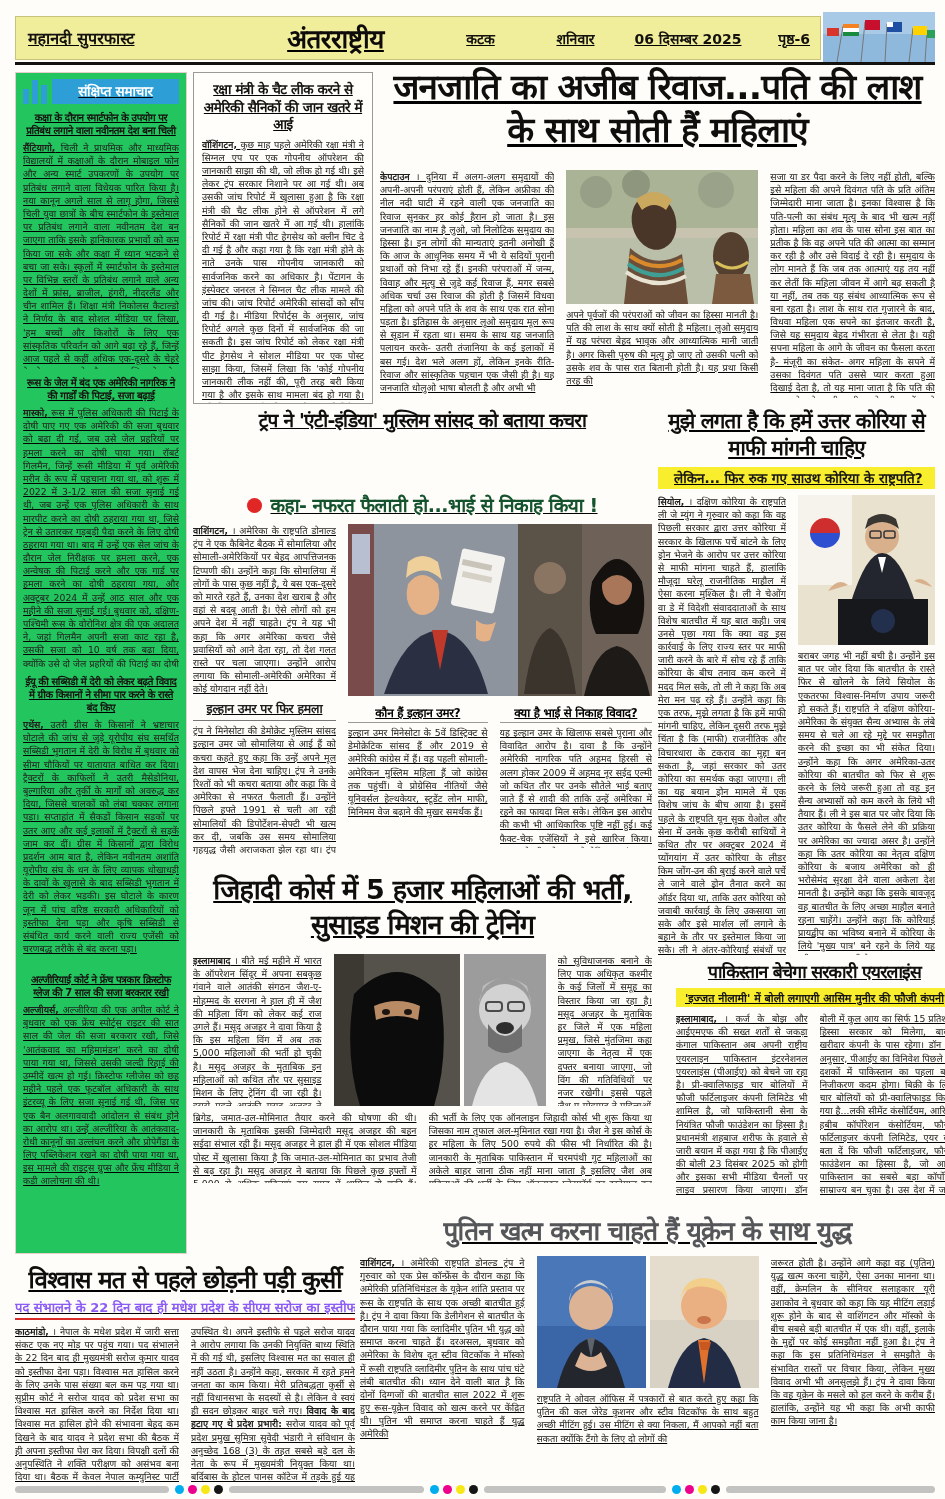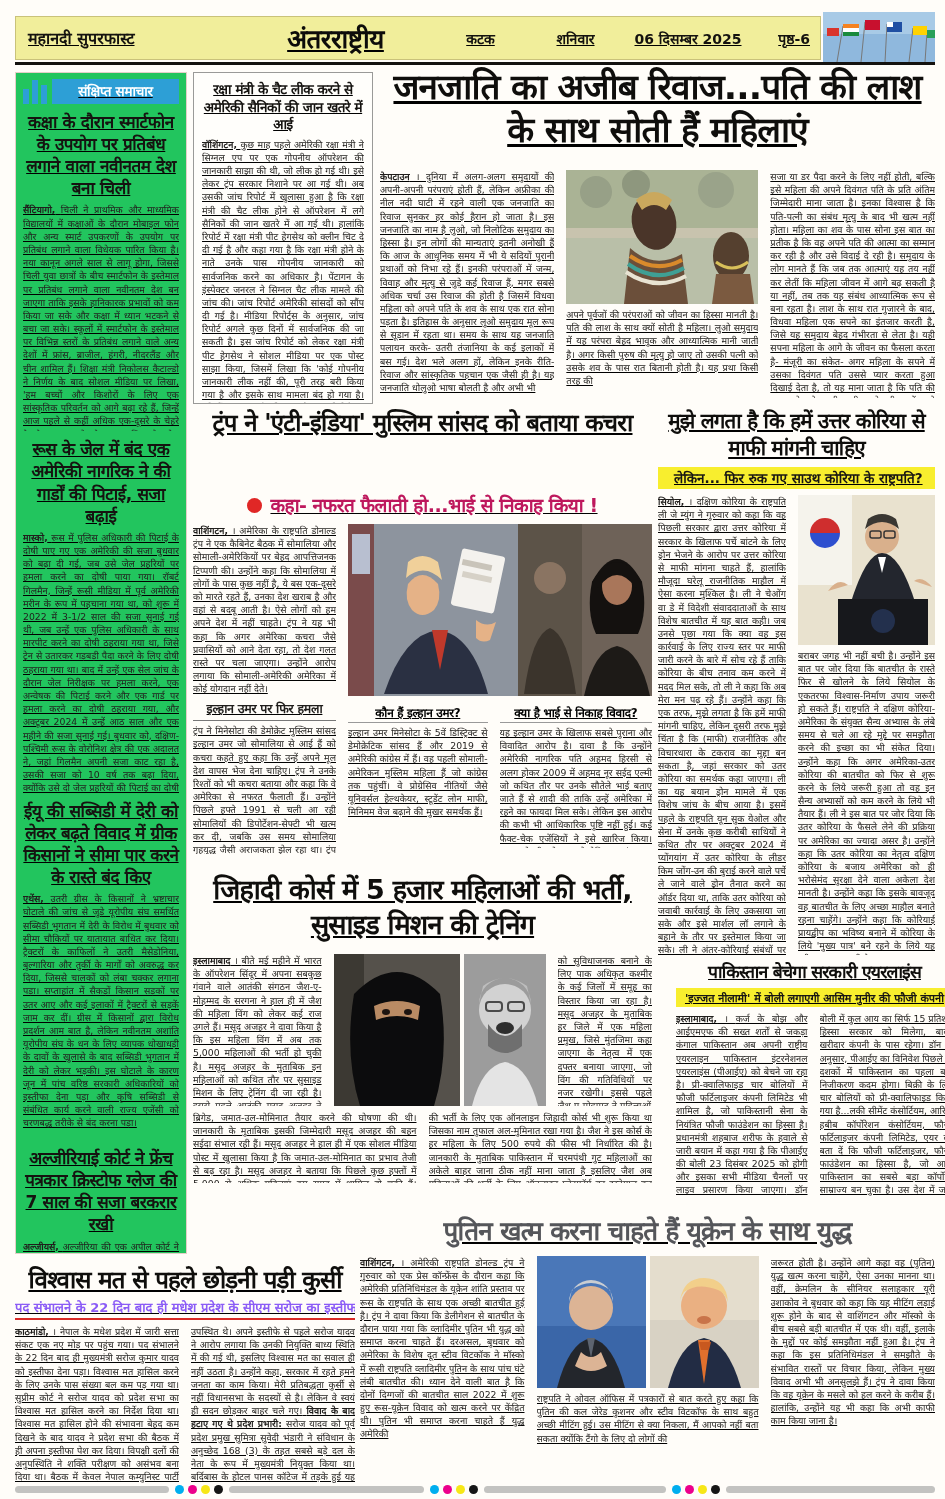--- a/index.html
+++ b/index.html
@@ -10,33 +10,33 @@
   .mast .pname{font-weight:bold;font-size:16px;color:#14120f;padding-left:12px;white-space:nowrap;}
   .mast .section{font-weight:bold;font-size:26px;color:#0d0c0a;letter-spacing:-0.5px;white-space:nowrap;}
   .mast .meta{font-weight:bold;font-size:14px;color:#14120f;white-space:nowrap;}
   .rule{background:#14120f;}
   
   .briefs{background:#22c55e;border:1px solid #e4cfc8;padding:6px 7px;overflow:hidden;}
   .briefs-titlebar{display:flex;align-items:center;gap:5px;margin-bottom:4px;}
   .bar-icon{display:flex;gap:3px;align-items:flex-end;height:24px;}
   .bar-icon i{display:block;width:6px;background:#2d9fd6;}
   .briefs-title{background:#2d9fd6;color:#fff;font-weight:bold;font-size:13.5px;padding:3px 10px 4px;flex:1;text-align:center;letter-spacing:-0.3px;}
-  .bhead{font-weight:bold;font-size:17px;line-height:1.3;text-align:center;color:#151310;margin:7px 0 4px;letter-spacing:-0.4px;}
+  .bhead{font-weight:bold;font-size:10px;line-height:1.3;text-align:center;color:#151310;margin:7px 0 4px;letter-spacing:-0.4px;}
   .jtext{font-size:9.3px;line-height:1.42;text-align:justify;color:#201e1c;overflow:hidden;}
   .dl{font-weight:bold;}
   
   .boxart{border:1px solid #9a9a98;background:#fffefb;padding:6px 8px;overflow:hidden;}
   .boxart .bhead{font-size:13.5px;}
   
   .headline{font-weight:bold;color:#0f0e0c;text-align:center;letter-spacing:-0.8px;overflow:hidden;}
   .sub-yellow{background:#f8ee2e;font-weight:bold;color:#171513;text-align:center;overflow:hidden;white-space:nowrap;}
   .sub-red{color:#8b5cf6;font-weight:bold;text-align:center;border-bottom:2px solid #d92b28;overflow:hidden;white-space:nowrap;}
   .subdot{display:flex;align-items:center;gap:8px;justify-content:center;}
   .reddot{width:15px;height:15px;border-radius:50%;background:#e02726;flex:0 0 auto;}
-  .subdot span{font-weight:bold;font-size:19px;letter-spacing:-0.5px;color:#be185d;white-space:nowrap;overflow:hidden;}
+  .subdot span{font-weight:bold;font-size:19px;letter-spacing:-0.5px;color:#14532d;white-space:nowrap;overflow:hidden;}
   .innersub{font-weight:bold;font-size:12.5px;text-align:center;margin:5px 0 3px;border-bottom:1px solid #777;padding-bottom:2px;letter-spacing:-0.3px;}
   .boxtitle{font-weight:bold;font-size:11.8px;text-align:center;margin:4px 0 3px;letter-spacing:-0.3px;border-bottom:1px solid #999;padding-bottom:2px;}
   .cols{display:flex;gap:12px;}
   .photo{overflow:hidden;background:#888;}
   .photo svg{display:block;}
   
   .press{display:flex;align-items:center;gap:6px;}
   .pbar{height:7px;background:#c3c3c1;border-radius:4px;flex:1;}
   .pdots{display:flex;gap:4px;}
   .pdots i{width:9px;height:9px;border-radius:50%;display:block;}
@@ -140,21 +140,21 @@
             <path d="M150 92 q16 12 32 0" stroke="#d8c05a" stroke-width="3" fill="none"></path>
           </svg>
         </div>
         <div class="jtext" style="height:88px;margin-top:4px;">अपने पूर्वजों की परंपराओं को जीवन का हिस्सा मानती है। पति की लाश के साथ क्यों सोती है महिला। लुओ समुदाय में यह परंपरा बेहद भावुक और आध्यात्मिक मानी जाती है। अगर किसी पुरुष की मृत्यु हो जाए तो उसकी पत्नी को उसके शव के पास रात बितानी होती है। यह प्रथा किसी तरह की</div>
       </div>
       <div class="jtext" style="width:170px;height:228px;">सजा या डर पैदा करने के लिए नहीं होती, बल्कि इसे महिला की अपने दिवंगत पति के प्रति अंतिम जिम्मेदारी माना जाता है। इनका विश्वास है कि पति-पत्नी का संबंध मृत्यु के बाद भी खत्म नहीं होता। महिला का शव के पास सोना इस बात का प्रतीक है कि वह अपने पति की आत्मा का सम्मान कर रही है और उसे विदाई दे रही है। समुदाय के लोग मानते हैं कि जब तक आत्माएं यह तय नहीं कर लेतीं कि महिला जीवन में आगे बढ़ सकती है या नहीं, तब तक यह संबंध आध्यात्मिक रूप से बना रहता है। लाश के साथ रात गुजारने के बाद, विधवा महिला एक सपने का इंतजार करती है, जिसे यह समुदाय बेहद गंभीरता से लेता है। यही सपना महिला के आगे के जीवन का फैसला करता है- मंजूरी का संकेत- अगर महिला के सपने में उसका दिवंगत पति उससे प्यार करता हुआ दिखाई देता है, तो यह माना जाता है कि पति की आत्मा ने उसे दूसरी शादी करके जीवन में आगे बढ़ने की मंजूरी दे दी है।</div>
     </div>
   </div>
 
   <div class="abs" style="left:193px;top:408px;width:459px;height:458px;">
-    <div class="headline" style="font-size:24px;line-height:1.3;height:80px;">ट्रंप ने 'एंटी-इंडिया' मुस्लिम सांसद को बताया कचरा</div>
+    <div class="headline" style="font-size:19px;line-height:1.3;height:80px;">ट्रंप ने 'एंटी-इंडिया' मुस्लिम सांसद को बताया कचरा</div>
     <div class="subdot" style="margin:4px 0 6px;">
       <span class="reddot"></span>
       <span>कहा- नफरत फैलाती हो...भाई से निकाह किया !</span>
     </div>
     <div class="cols" style="height:330px;">
       <div style="width:148px;">
         <div class="jtext" style="height:330px;">
           <span class="dl">वाशिंगटन,</span> ।
           <span>अमेरिका के राष्ट्रपति डोनाल्ड ट्रंप ने एक कैबिनेट बैठक में सोमालिया और सोमाली-अमेरिकियों पर बेहद आपत्तिजनक टिप्पणी की। उन्होंने कहा कि सोमालिया में लोगों के पास कुछ नहीं है, ये बस एक-दूसरे को मारते रहते हैं, उनका देश खराब है और वहां से बदबू आती है। ऐसे लोगों को हम अपने देश में नहीं चाहते। ट्रंप ने यह भी कहा कि अगर अमेरिका कचरा जैसे प्रवासियों को आने देता रहा, तो देश गलत रास्ते पर चला जाएगा। उन्होंने आरोप लगाया कि सोमाली-अमेरिकी अमेरिका में कोई योगदान नहीं देते।</span>
           <div class="innersub">इल्हान उमर पर फिर हमला</div>

